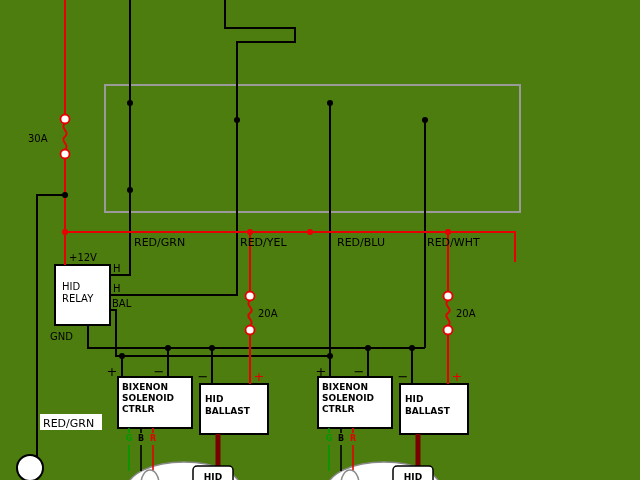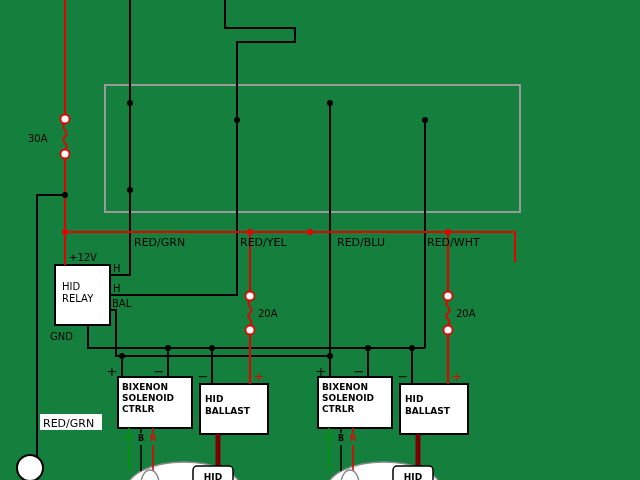--- a/index.html
+++ b/index.html
@@ -1,16 +1,16 @@
 <!DOCTYPE html>
 <html><head>
 <meta charset="utf-8">
 <style>
   html,body{margin:0;padding:0;background:#fff;}
-  .stage{position:relative;width:640px;height:480px;background:#15803d;overflow:hidden;}
+  .stage{position:relative;width:640px;height:480px;background:#4d7c0f;overflow:hidden;}
   svg{display:block;}
   text{font-family:"DejaVu Sans","Liberation Sans",sans-serif;fill:#000;}
   .w{stroke:#000;stroke-width:2;fill:none;}
   .wt{stroke:#000;stroke-width:1.6;fill:none;}
   .wr{stroke:#e60000;stroke-width:2;fill:none;}
   .wg{stroke:#009900;stroke-width:1.6;fill:none;}
   .wred{stroke:#e60000;stroke-width:1.6;fill:none;}
   .wm{stroke:#7a0000;stroke-width:5;fill:none;}
   .box{fill:#fff;stroke:#000;stroke-width:2;}
   .gray{fill:none;stroke:#9a9a9a;stroke-width:2;}

